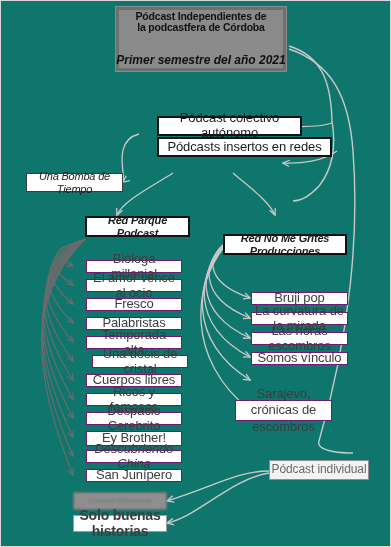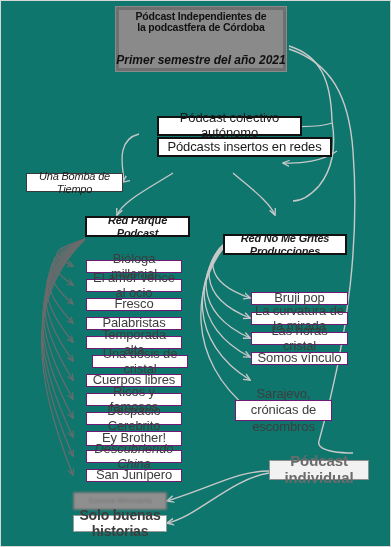--- a/index.html
+++ b/index.html
@@ -93,23 +93,24 @@
     padding: 0 3px;
   }
   .item-box.two-line {
     line-height: 1.25;
   }
   
   .gray-box {
     background: #f2f2f2;
     border: 1px solid #8f8f8f;
     color: #6b6b6b;
-    font-size: 15px;
-    font-weight: bold;
+    font-size: 12px;
+    font-weight: normal;
     letter-spacing: -0.1px;
+    text-align: right;
   }
   .redacted-box {
     background: #8f8f8f;
     border: 1px solid #6d6d6d;
     color: #7d7d7d;
     font-size: 8px;
     font-weight: bold;
     filter: blur(1.1px);
   }
   .plain-box {
@@ -213,21 +214,21 @@
   <div class="node item-box" style="left:91px; top:354px; width:96px; height:13px;">Una dosis de cristal</div>
   <div class="node item-box" style="left:85px; top:373px; width:96px; height:13px;">Cuerpos libres</div>
   <div class="node item-box" style="left:85px; top:392px; width:96px; height:13px;">Ricos y famosos</div>
   <div class="node item-box" style="left:85px; top:411px; width:96px; height:13px;">Despacio Cerebrito</div>
   <div class="node item-box" style="left:85px; top:430px; width:96px; height:15px;">Ey Brother!</div>
   <div class="node item-box" style="left:85px; top:449px; width:96px; height:13px;font-style:italic;">Descubriendo China</div>
   <div class="node item-box" style="left:85px; top:468px; width:96px; height:13px;">San Junípero</div>
 
   <div class="node item-box" style="left:250px; top:291px; width:97px; height:13px;">Bruji pop</div>
   <div class="node item-box" style="left:250px; top:311px; width:97px; height:13px;">La curvatura de la mirada</div>
-  <div class="node item-box" style="left:250px; top:331px; width:97px; height:13px;">Las horas cristal</div>
+  <div class="node item-box" style="left:250px; top:331px; width:97px; height:13px;">Las horas escombros</div>
   <div class="node item-box" style="left:250px; top:351px; width:97px; height:13px;">Somos vínculo</div>
   <div class="node item-box two-line" style="left:234px; top:399px; width:97px; height:21px;">Sarajevo, crónicas de escombros</div>
 
   <div class="node gray-box" style="left:268px; top:459px; width:100px; height:20px;">Pódcast individual</div>
 
   <div class="node redacted-box" style="left:72px; top:491px; width:94px; height:18px;">Cocina Milenaria</div>
   <div class="node plain-box" style="left:72px; top:514px; width:94px; height:17px;">Solo buenas historias</div>
 
 </div>
 

